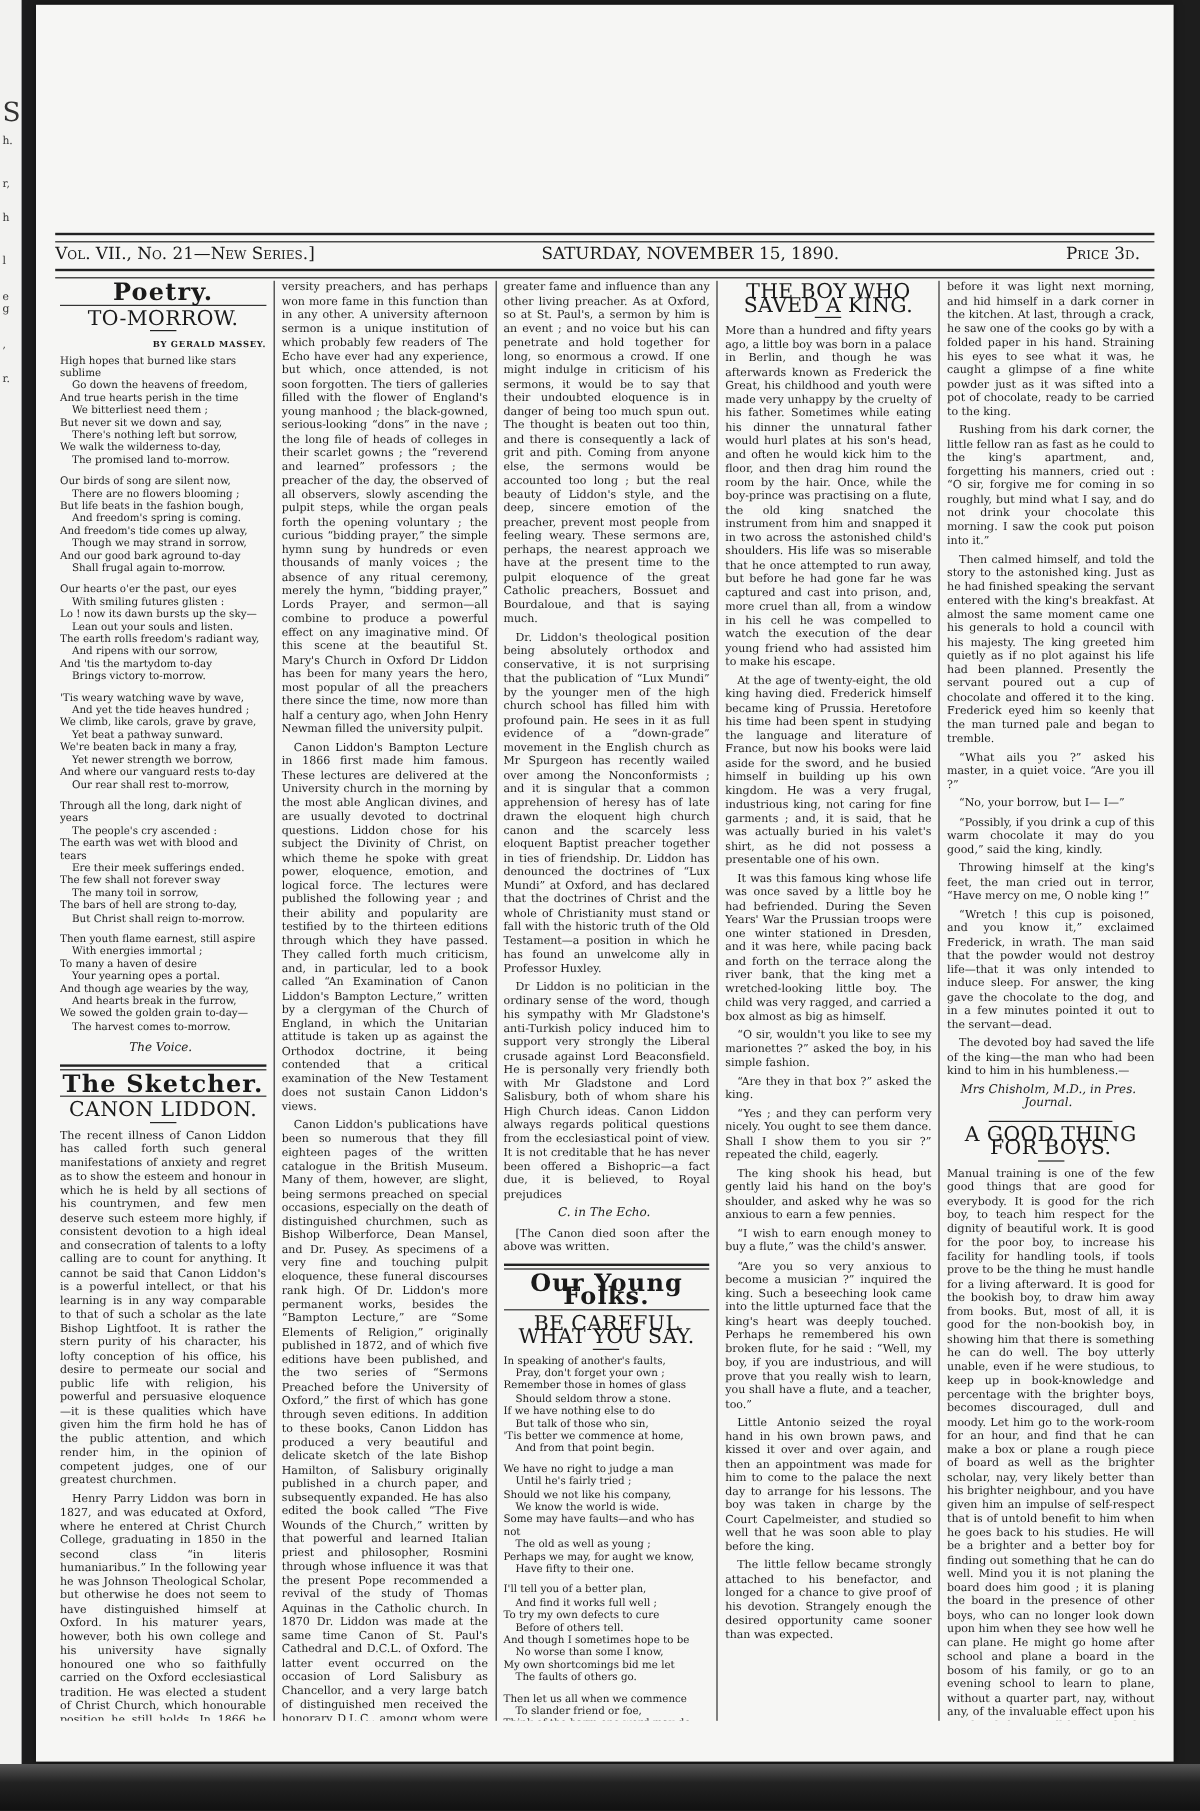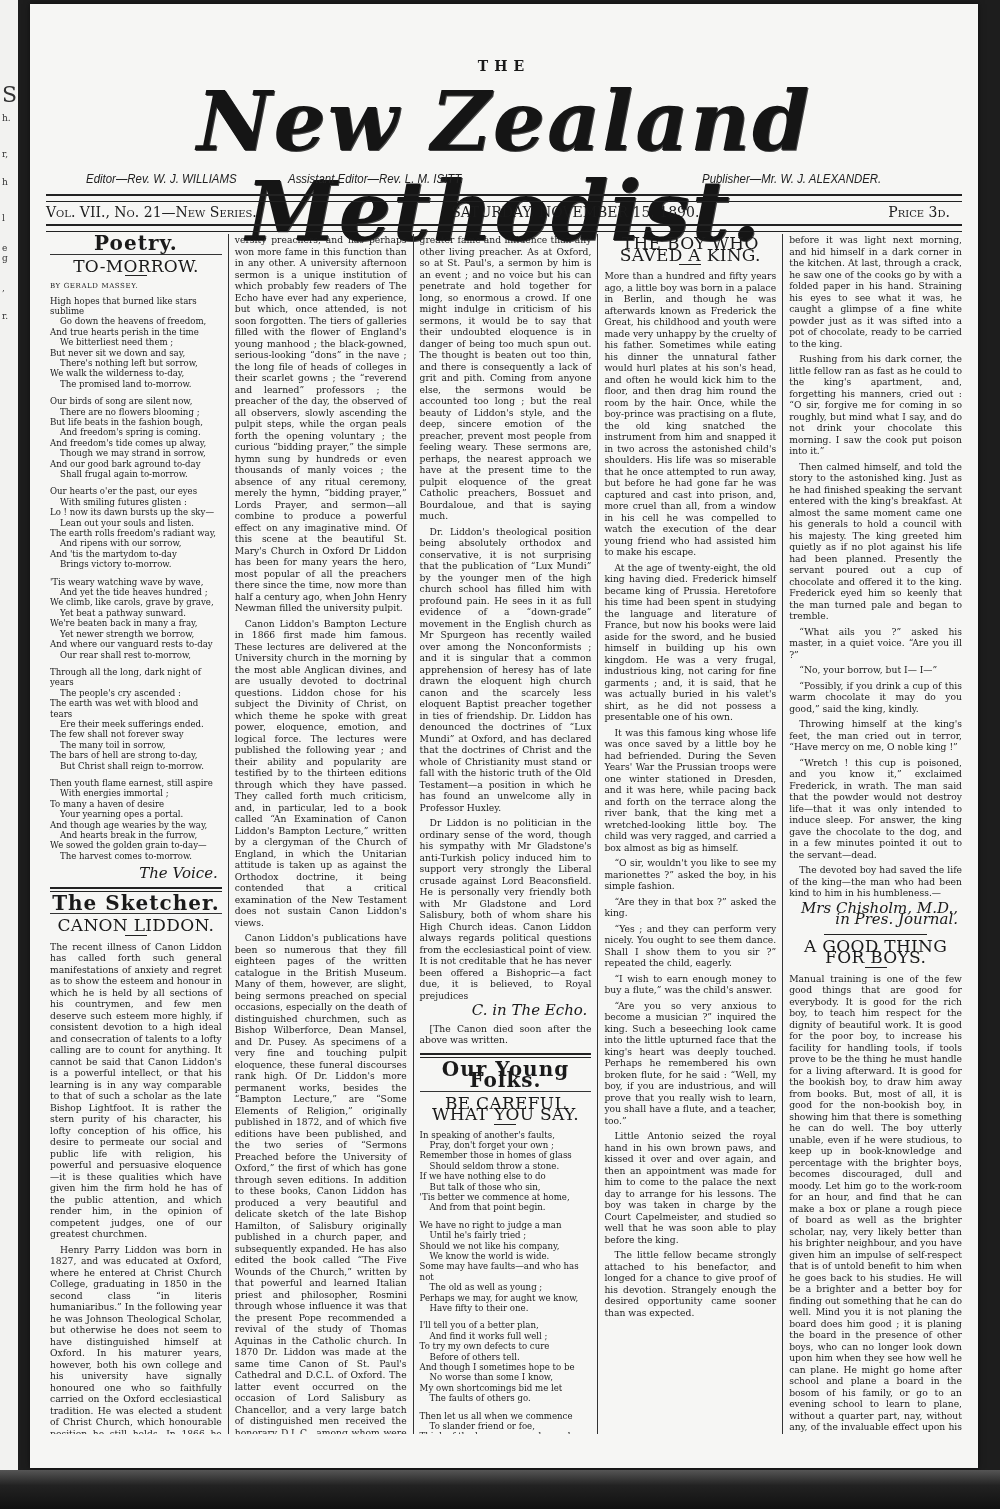--- a/index.html
+++ b/index.html
@@ -63,25 +63,25 @@
     text-align: justify; overflow: hidden;
   }
   .col:last-child { border-right: none; }
   .section-head {
     text-align: center; font-size: 20px; font-weight: bold; 
     padding: 4px 0 4px; border-bottom: 1px solid #333; margin-bottom: 6px;
     letter-spacing: 1px;
   }
   .art-title { text-align: center; font-size: 17px; margin: 4px 0 2px; letter-spacing: 0.3px; }
   .short-rule { width: 22px; margin: 3px auto 5px; border-top: 1px solid #222; }
-  .byline { text-align: left; font-size: 7px; font-weight: normal; letter-spacing: 0.6px; margin-bottom: 3px; }
+  .byline { text-align: right; font-size: 7px; font-weight: bold; letter-spacing: 0.6px; margin-bottom: 3px; }
   .poem { font-size: 8.6px; line-height: 10.4px; text-align: left; margin-bottom: 7px; }
   .poem .l { display: block; }
   .poem .l.in { padding-left: 10px; }
-  .credit { text-align: right; font-style: italic; font-size: 15px; padding-right: 4px; margin-bottom: 6px; }
+  .credit { text-align: center; font-style: italic; font-size: 10px; padding-right: 4px; margin-bottom: 6px; }
   p { margin: 0 0 4px; text-indent: 10px; }
   p.first { text-indent: 0; }
   .sep { border-top: 2px solid #222; border-bottom: 1px solid #222; height: 2px; margin: 7px 0 2px; }
   .thin-sep { width: 60%; margin: 8px auto 6px; border-top: 1px solid #222; }
 </style>
 </head>
 <body>
 
 <div class="edge-strip">
   <span class="big">S</span>
@@ -89,27 +89,20 @@
   <span style="margin-top:26px">r,</span>
   <span style="margin-top:18px">h</span>
   <span style="margin-top:26px">l</span>
   <span style="margin-top:20px">e</span>
   <span>g</span>
   <span style="margin-top:20px">,</span>
   <span style="margin-top:18px">r.</span>
 </div>
 
 <div class="page">
-  <div class="masthead">
-    <div class="the">THE</div>
-    <div class="title">New Zealand Methodist.</div>
-    <div class="staff editor">Editor—Rev. W. J. WILLIAMS</div>
-    <div class="staff asst">Assistant Editor—Rev. L. M. ISITT.</div>
-    <div class="staff pub">Publisher—Mr. W. J. ALEXANDER.</div>
-  </div>
   <div class="rule-double rule-top"></div>
   <div class="dateline">
     <span class="vol">Vol. VII., No. 21—New Series.]</span>
     <span>SATURDAY, NOVEMBER 15, 1890.</span>
     <span class="price">Price 3d.</span>
   </div>
   <div class="rule-double rule-bottom"></div>
 
   <div class="columns">
 
@@ -244,20 +237,21 @@
 
     <div class="col">
       <div class="art-title">THE BOY WHO SAVED A KING.</div>
       <div class="short-rule"></div>
       <p class="first">More than a hundred and fifty years ago, a little boy was born in a palace in Berlin, and though he was afterwards known as Frederick the Great, his childhood and youth were made very unhappy by the cruelty of his father. Sometimes while eating his dinner the unnatural father would hurl plates at his son's head, and often he would kick him to the floor, and then drag him round the room by the hair. Once, while the boy-prince was practising on a flute, the old king snatched the instrument from him and snapped it in two across the astonished child's shoulders. His life was so miserable that he once attempted to run away, but before he had gone far he was captured and cast into prison, and, more cruel than all, from a window in his cell he was compelled to watch the execution of the dear young friend who had assisted him to make his escape.</p>
       <p>At the age of twenty-eight, the old king having died. Frederick himself became king of Prussia. Heretofore his time had been spent in studying the language and literature of France, but now his books were laid aside for the sword, and he busied himself in building up his own kingdom. He was a very frugal, industrious king, not caring for fine garments ; and, it is said, that he was actually buried in his valet's shirt, as he did not possess a presentable one of his own.</p>
       <p>It was this famous king whose life was once saved by a little boy he had befriended. During the Seven Years' War the Prussian troops were one winter stationed in Dresden, and it was here, while pacing back and forth on the terrace along the river bank, that the king met a wretched-looking little boy. The child was very ragged, and carried a box almost as big as himself.</p>
       <p>“O sir, wouldn't you like to see my marionettes ?” asked the boy, in his simple fashion.</p>
       <p>“Are they in that box ?” asked the king.</p>
       <p>“Yes ; and they can perform very nicely. You ought to see them dance. Shall I show them to you sir ?” repeated the child, eagerly.</p>
+      <p>The king shook his head, but gently laid his hand on the boy's shoulder, and asked why he was so anxious to earn a few pennies.</p>
       <p>“I wish to earn enough money to buy a flute,” was the child's answer.</p>
       <p>“Are you so very anxious to become a musician ?” inquired the king. Such a beseeching look came into the little upturned face that the king's heart was deeply touched. Perhaps he remembered his own broken flute, for he said : “Well, my boy, if you are industrious, and will prove that you really wish to learn, you shall have a flute, and a teacher, too.”</p>
       <p>Little Antonio seized the royal hand in his own brown paws, and kissed it over and over again, and then an appointment was made for him to come to the palace the next day to arrange for his lessons. The boy was taken in charge by the Court Capelmeister, and studied so well that he was soon able to play before the king.</p>
       <p>The little fellow became strongly attached to his benefactor, and longed for a chance to give proof of his devotion. Strangely enough the desired opportunity came sooner than was expected.</p>
 
     </div>
 
     <div class="col">
       <p class="first">before it was light next morning, and hid himself in a dark corner in the kitchen. At last, through a crack, he saw one of the cooks go by with a folded paper in his hand. Straining his eyes to see what it was, he caught a glimpse of a fine white powder just as it was sifted into a pot of chocolate, ready to be carried to the king.</p>
       <p>Rushing from his dark corner, the little fellow ran as fast as he could to the king's apartment, and, forgetting his manners, cried out : “O sir, forgive me for coming in so roughly, but mind what I say, and do not drink your chocolate this morning. I saw the cook put poison into it.”</p>

